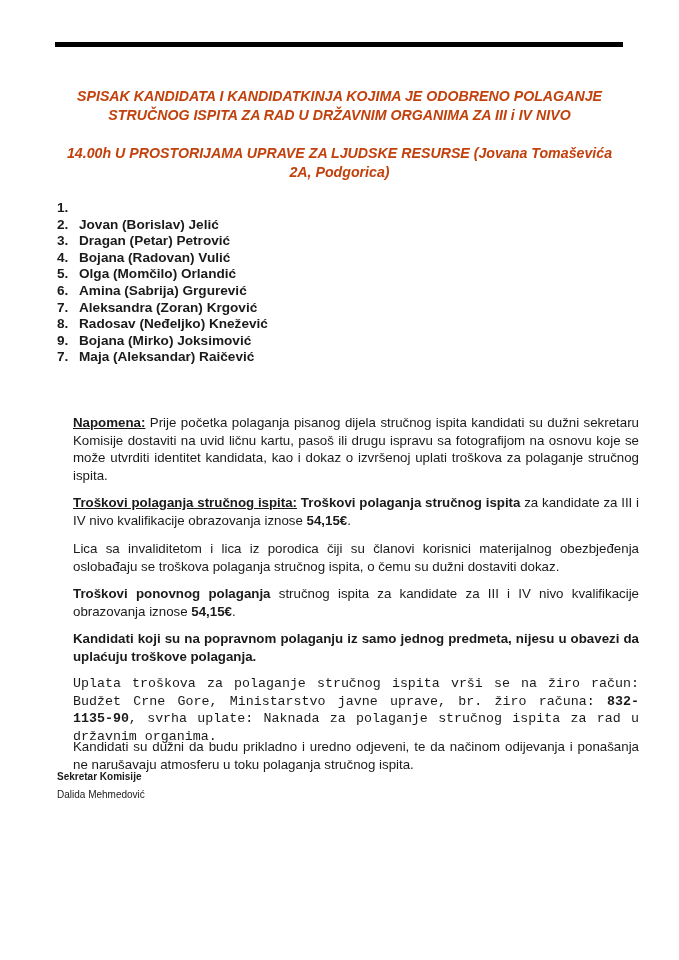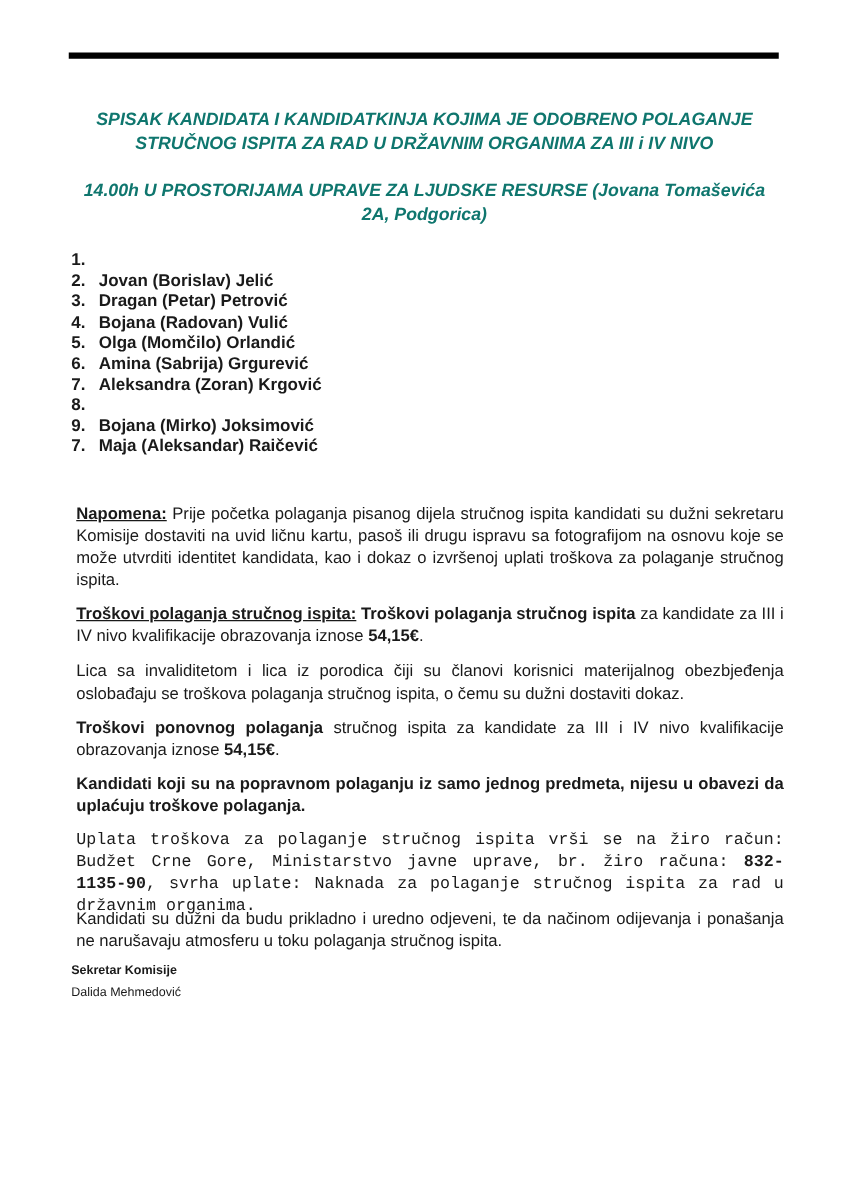--- a/index.html
+++ b/index.html
@@ -26,21 +26,21 @@
     .title {
       position: absolute;
       left: 52px;
       top: 87px;
       width: 575px;
       text-align: center;
       font-weight: bold;
       font-style: italic;
       font-size: 14.2px;
       line-height: 19px;
-      color: #0f766e;
+      color: #c2410c;
       margin: 0;
     }
     .candidates {
       position: absolute;
       left: 57px;
       top: 200px;
       margin: 0;
       padding: 0;
       list-style: none;
       font-weight: bold;
@@ -55,21 +55,21 @@
       width: 22px;
       display: inline-block;
     }
     .body-block {
       position: absolute;
       left: 57px;
       width: 566px;
       font-size: 13.3px;
       line-height: 17.6px;
       text-align: justify;
-      margin: 4px;
+      margin: 16px;
     }
     .b { font-weight: bold; }
     .u { text-decoration: underline; }
     .signature {
       position: absolute;
       left: 57px;
       top: 768px;
       font-size: 10px;
       line-height: 17.6px;
       white-space: nowrap;
@@ -111,20 +111,21 @@
   <li>
       <span class="num">6.</span>
       <span>Amina (Sabrija) Grgurević</span>
     </li>
   <li>
       <span class="num">7.</span>
       <span>Aleksandra (Zoran) Krgović</span>
     </li>
   <li>
       <span class="num">8.</span>
+      <span>Radosav (Neđeljko) Knežević</span>
     </li>
   <li>
       <span class="num">9.</span>
       <span>Bojana (Mirko) Joksimović</span>
     </li>
   <li>
       <span class="num">7.</span>
       <span>Maja (Aleksandar) Raičević</span>
     </li>
 </ol>

